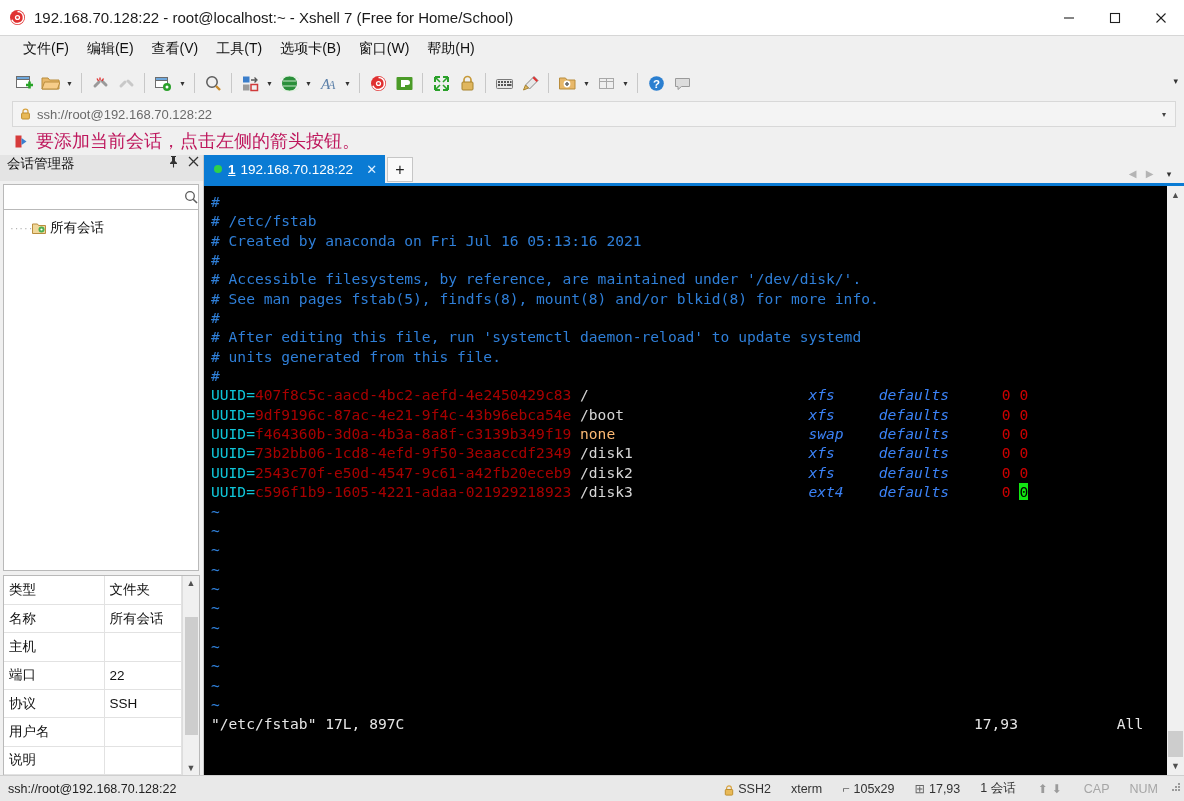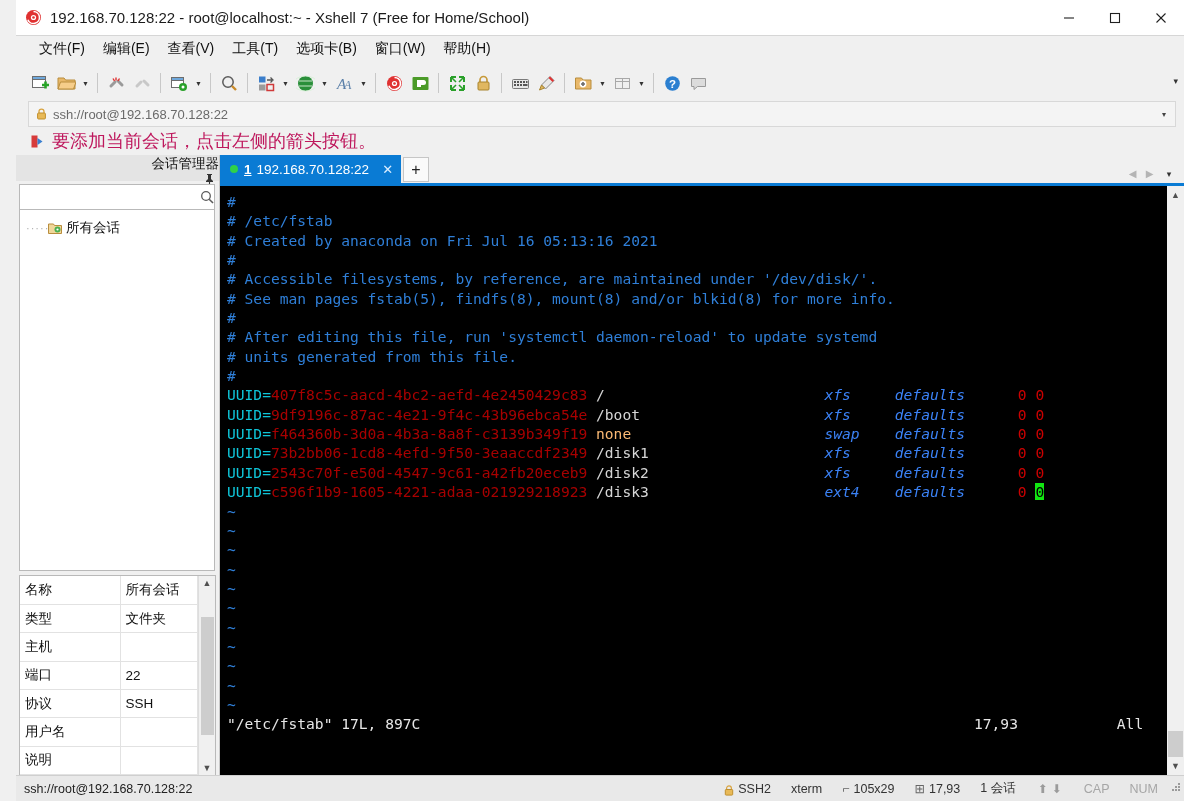--- a/index.html
+++ b/index.html
@@ -7,21 +7,20 @@
     width: 1184px; height: 801px;
     font-family: "Liberation Sans", sans-serif;
     background: #f0f0f0;
     overflow: hidden;
   }
   #app {
     width: 1184px; height: 801px;
     display: flex; flex-direction: column;
     background: #f0f0f0;
     position: relative;
-    padding-left: 16px;
   }
 
   
   .titlebar {
     height: 36px; flex: 0 0 36px;
     display: flex; align-items: center;
     background: #ffffff;
     border-bottom: 1px solid #d6d6d6;
   }
   .title-icon { width: 34px; display: flex; align-items: center; justify-content: center; }
@@ -98,22 +97,22 @@
   .bodyrow { flex: 1 1 auto; display: flex; min-height: 0; background: #f0f0f0; }
 
   
   .sidebar {
     width: 204px; flex: 0 0 204px;
     display: flex; flex-direction: column;
     background: #f0f0f0;
     border-right: 1px solid #c9c9c9;
   }
   .sb-head {
-    height: 26px; display: flex; align-items: flex-end;
-    background: #e4e4e4; padding-left: 7px; flex-direction: column;
+    height: 26px; display: flex; align-items: flex-start;
+    background: #e4e4e4; padding-left: 7px;
   }
   .sb-title { font-size: 13.5px; color: #111; flex: 1; }
   .sb-btn { width: 20px; text-align: center; color: #222; font-size: 13px; }
   .sb-search {
     margin: 3px 4px 0 3px; height: 26px;
     background: #fff; border: 1px solid #b9b9b9;
     display: flex; align-items: center;
   }
   .sb-search input {
     flex: 1; border: 0; outline: 0; height: 22px;
@@ -483,26 +482,26 @@
             </svg>
           </div>
           <div class="tree-label">所有会话</div>
         </div>
       </div>
 
       <div class="props">
         <table>
           <tbody>
             <tr>
+              <td class="k">类型</td>
+              <td class="v">文件夹</td>
+            </tr>
+            <tr>
               <td class="k">名称</td>
               <td class="v">所有会话</td>
-            </tr>
-            <tr>
-              <td class="k">类型</td>
-              <td class="v">文件夹</td>
             </tr>
             <tr>
               <td class="k">主机</td>
               <td class="v"></td>
             </tr>
             <tr>
               <td class="k">端口</td>
               <td class="v">22</td>
             </tr>
             <tr>

